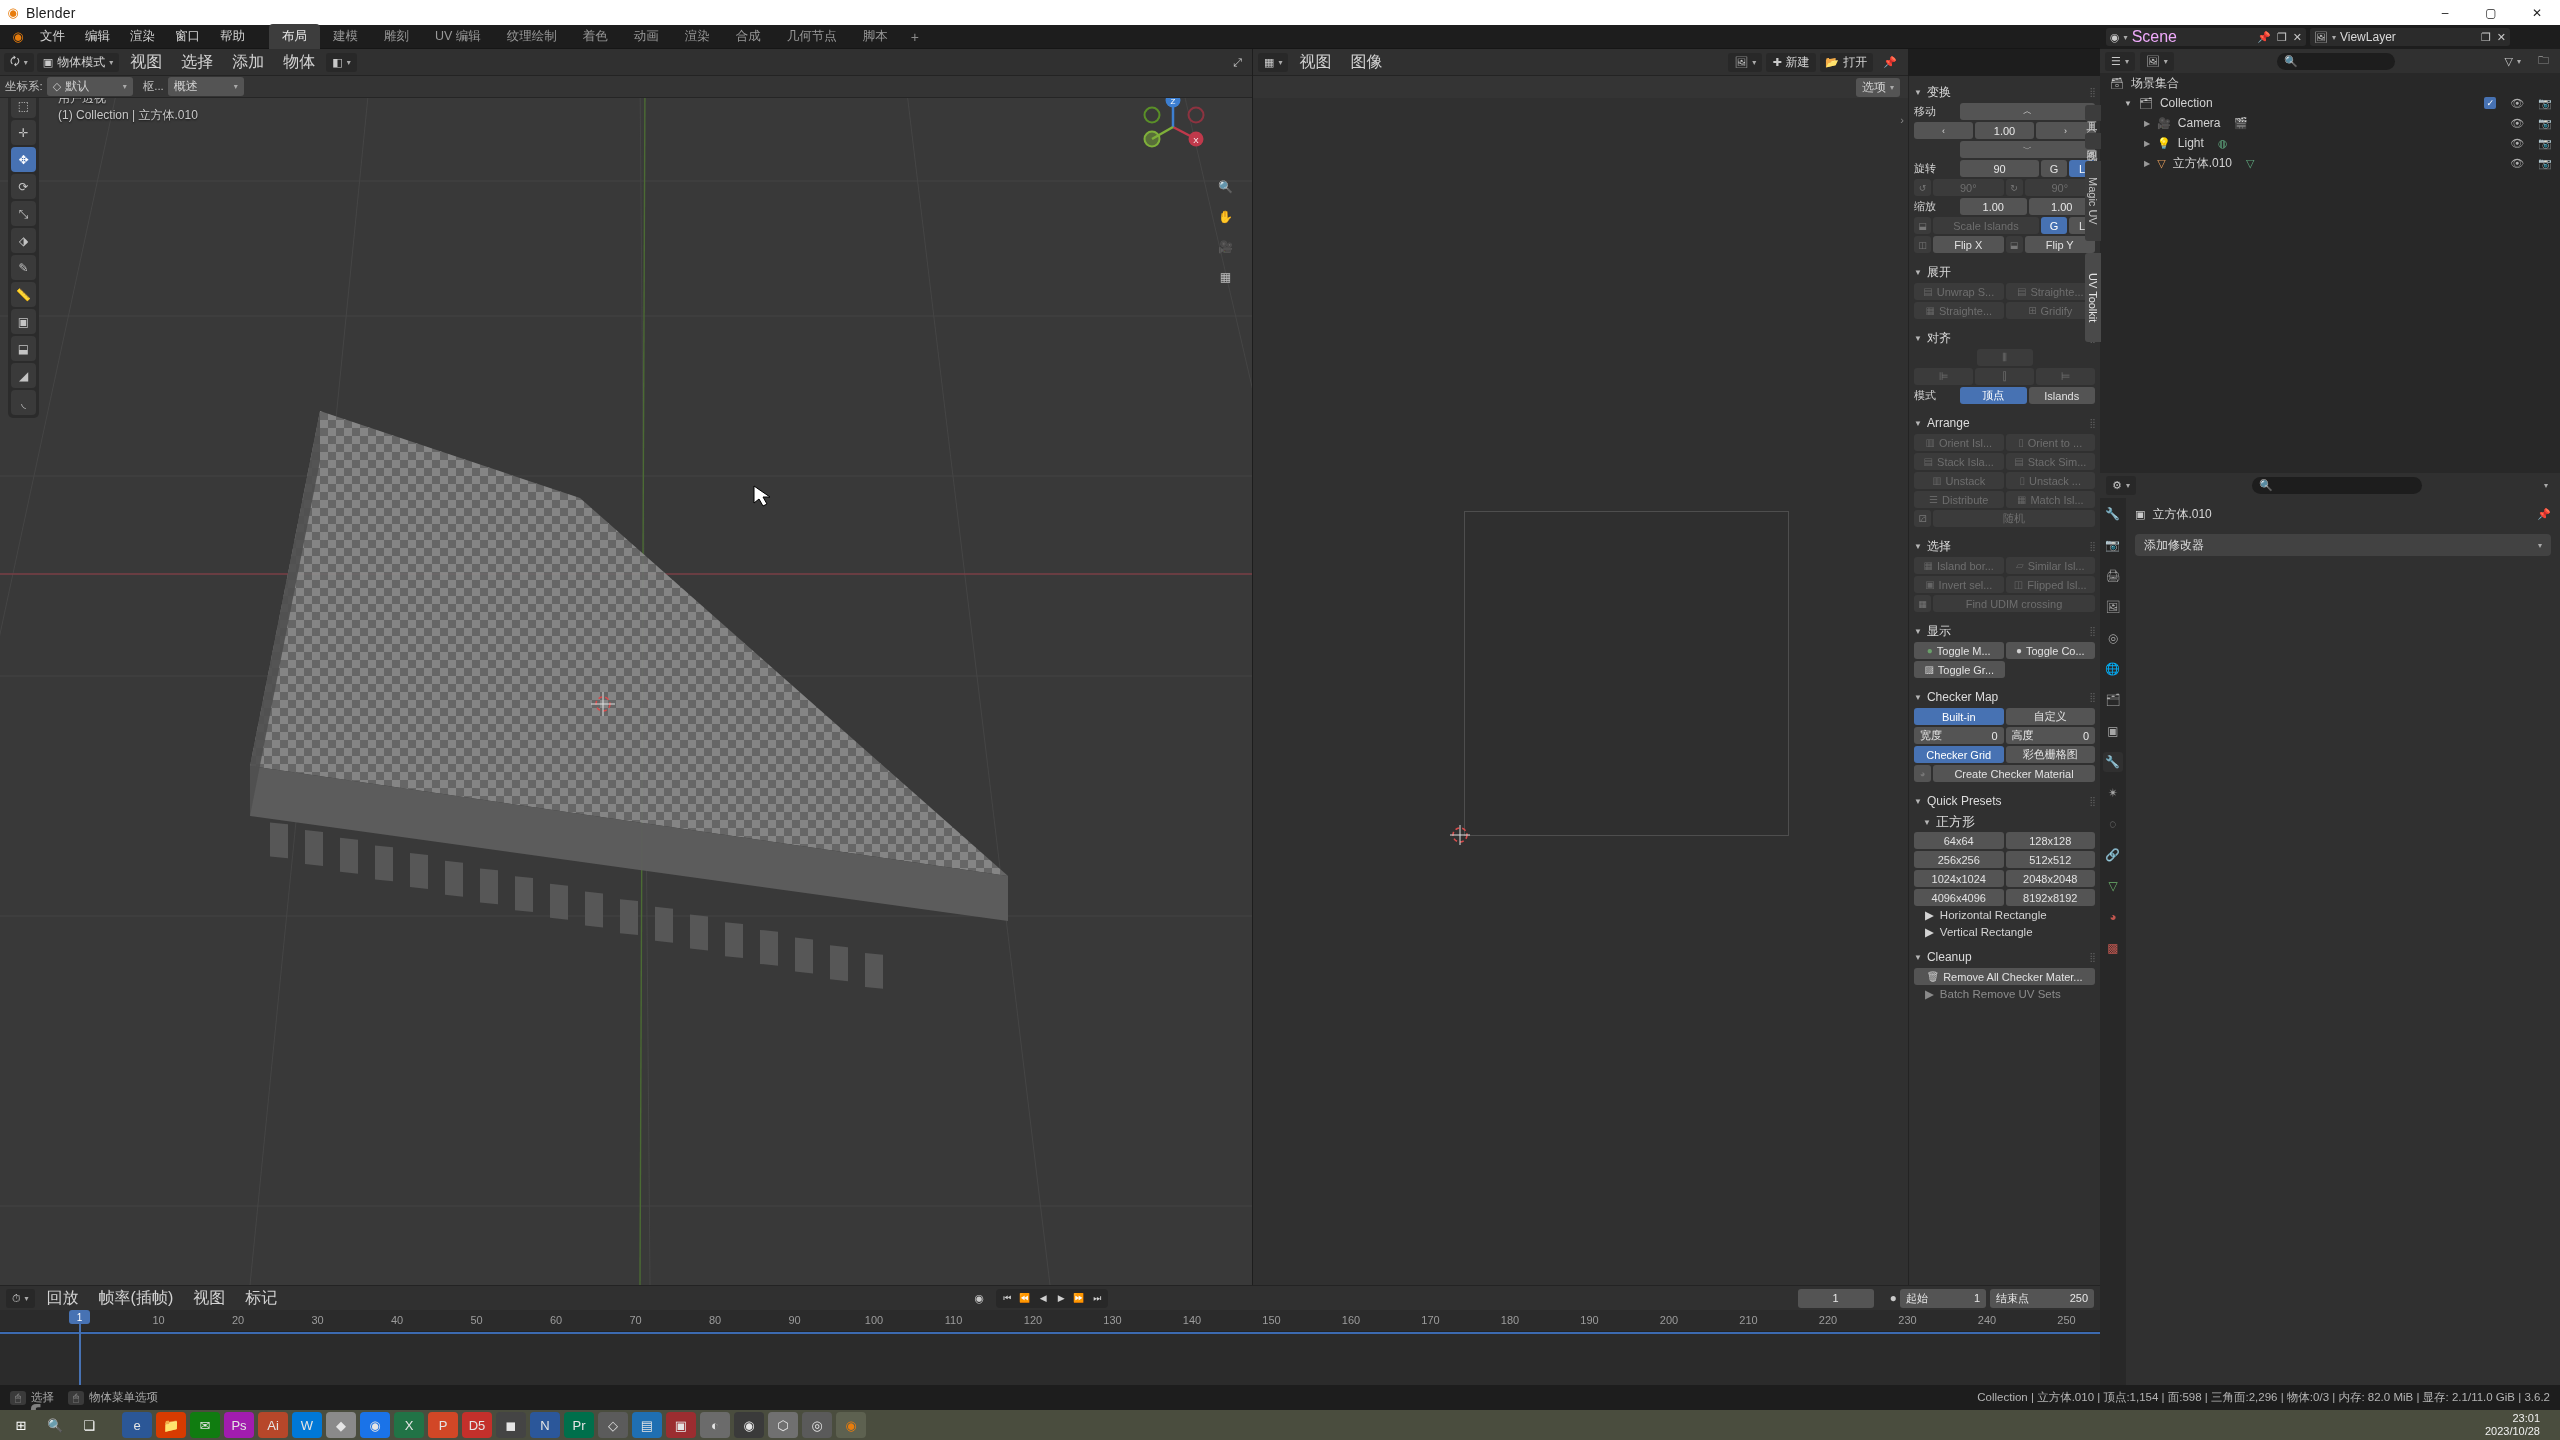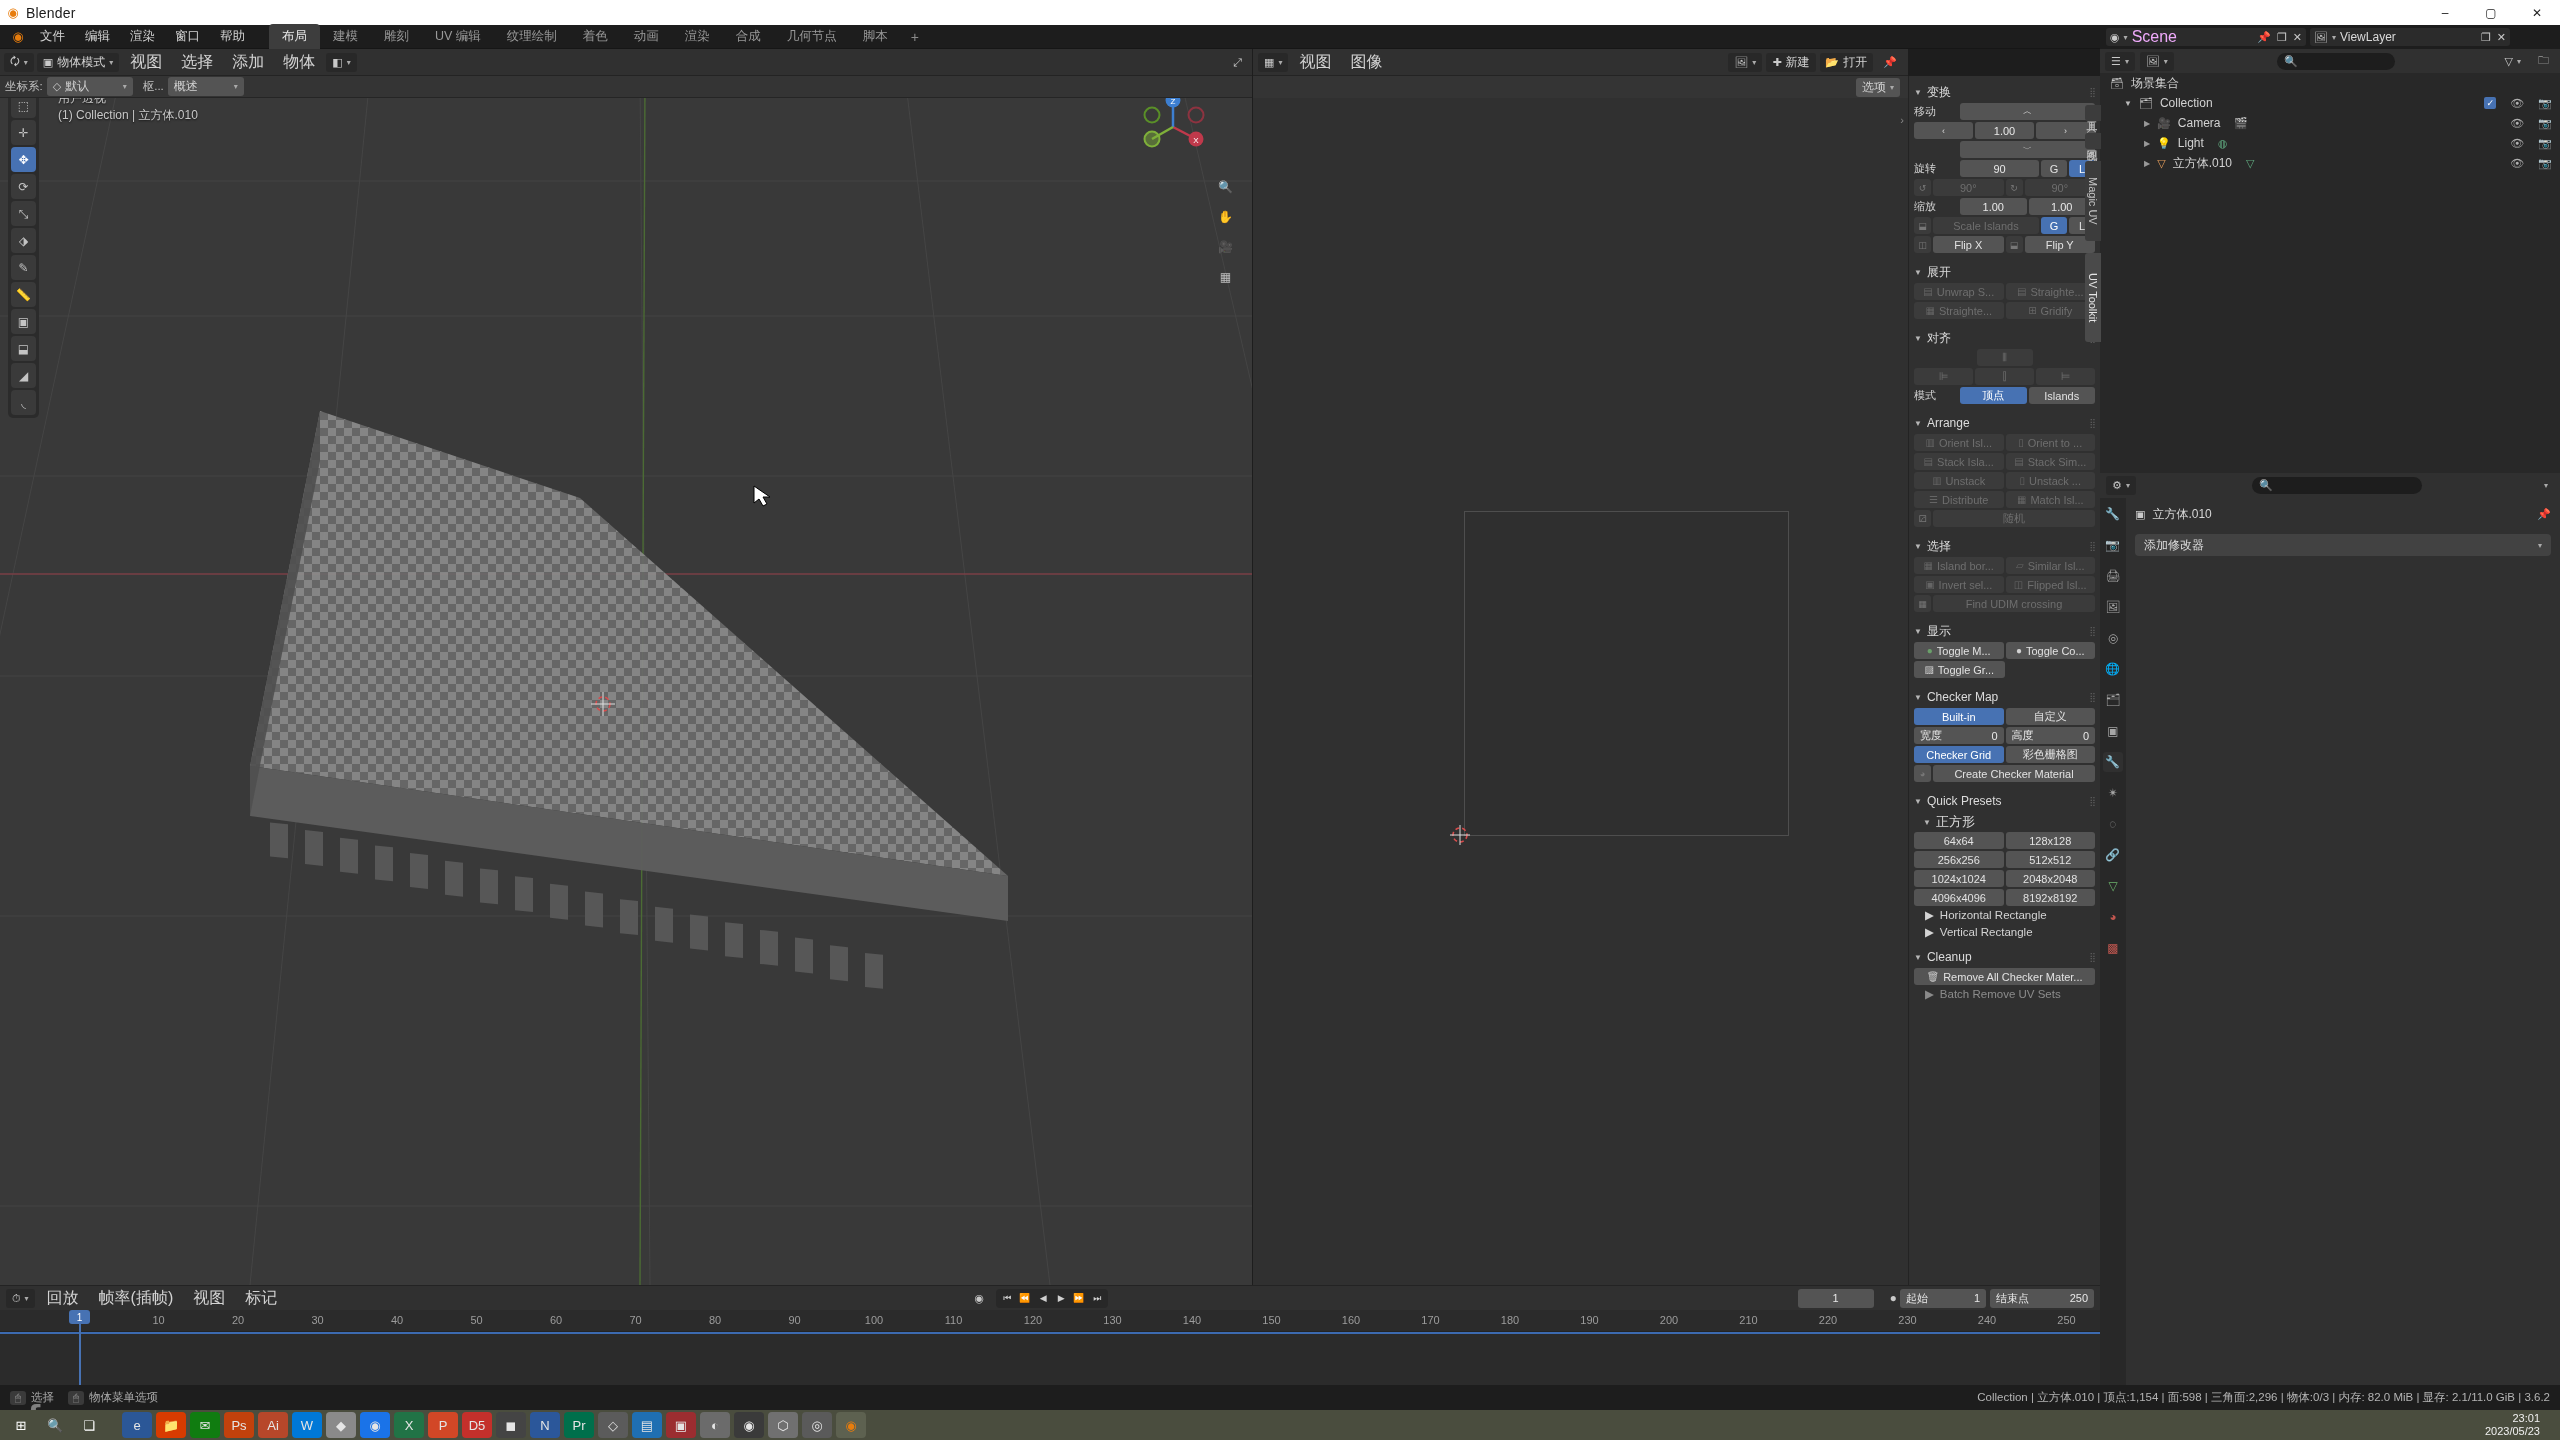--- a/index.html
+++ b/index.html
@@ -894,38 +894,38 @@
   <div class="wm">afe.cc</div>
 
   <div class="taskbar">
     <div class="tbicon" style="color:#fff">⊞</div>
     <div class="tbicon" style="color:#fff">🔍</div>
     <div class="tbicon" style="color:#fff">❏</div>
     <div style="width:10px"></div>
     <div class="tbicon" style="background:#2b5797">e</div>
     <div class="tbicon" style="background:#d83b01">📁</div>
     <div class="tbicon" style="background:#107c10">✉</div>
-    <div class="tbicon" style="background:#c2410c">Ps</div>
+    <div class="tbicon" style="background:#a21caf">Ps</div>
     <div class="tbicon" style="background:#b7472a">Ai</div>
     <div class="tbicon" style="background:#0078d7">W</div>
     <div class="tbicon" style="background:#8a8a8a">◆</div>
     <div class="tbicon" style="background:#1a73e8">◉</div>
     <div class="tbicon" style="background:#217346">X</div>
     <div class="tbicon" style="background:#d24726">P</div>
     <div class="tbicon" style="background:#c4302b">D5</div>
     <div class="tbicon" style="background:#444">◼</div>
     <div class="tbicon" style="background:#2b579a">N</div>
     <div class="tbicon" style="background:#006f4b">Pr</div>
     <div class="tbicon" style="background:#5b5b5b">◇</div>
     <div class="tbicon" style="background:#1f6fb2">▤</div>
     <div class="tbicon" style="background:#9b2d30">▣</div>
     <div class="tbicon" style="background:#6b6b6b">◐</div>
     <div class="tbicon" style="background:#3a3a3a">◉</div>
     <div class="tbicon" style="background:#707070">⬡</div>
     <div class="tbicon" style="background:#5a5a5a">◎</div>
     <div class="tbicon" style="color:#e87d0d;background:#5d6150">◉</div>
     <div class="clock">
       <div>23:01</div>
-      <div>2023/05/23</div>
+      <div>2023/10/28</div>
     </div>
   </div>
 
 </div>
 
 </body></html>

